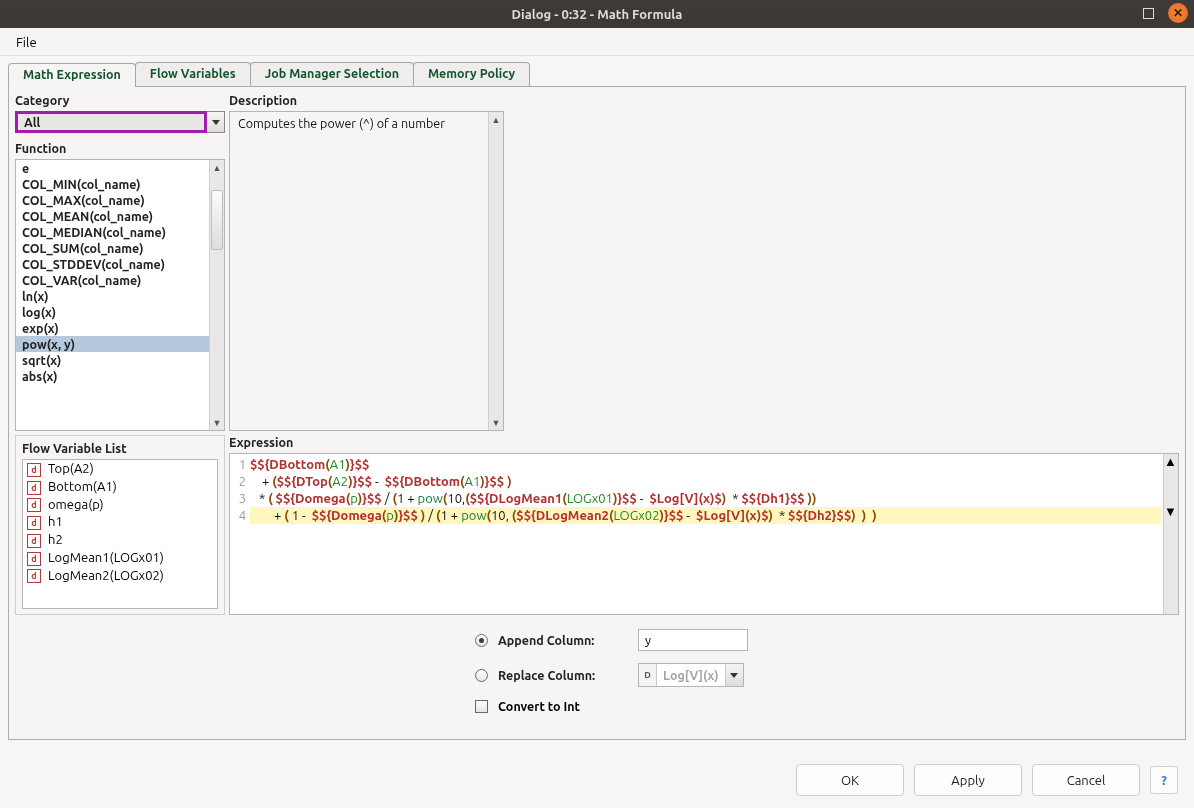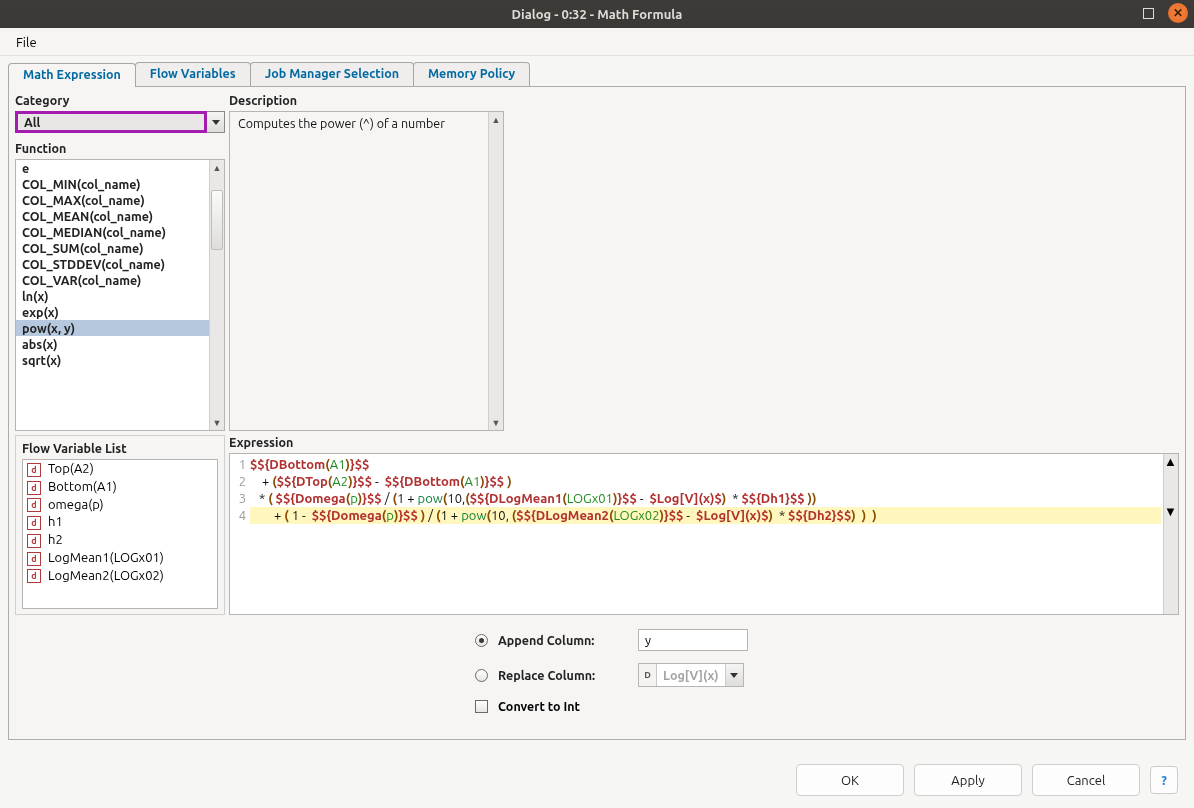--- a/index.html
+++ b/index.html
@@ -15,21 +15,21 @@
 
 
 .menubar { height: 28px; background: #f6f5f4; display: flex; align-items: center; padding: 0 10px; border-bottom: 1px solid #e2e1e0; }
 .menubar .menu { padding: 4px 6px; }
 
 
 .app { padding: 6px 8px 8px 8px; }
 
 
 .tabstrip { display: flex; height: 24px; position: relative; z-index: 2; }
-.tab { padding: 3px 14px; background: #efeeed; border: 1px solid #a7a6a5; border-bottom: none; margin-right: -1px; border-top-left-radius: 4px; border-top-right-radius: 4px; font-weight: 700; color: #0369a1; font-size: 12.5px; cursor: pointer; }
+.tab { padding: 3px 14px; background: #efeeed; border: 1px solid #a7a6a5; border-bottom: none; margin-right: -1px; border-top-left-radius: 4px; border-top-right-radius: 4px; font-weight: 700; color: #14532d; font-size: 12.5px; cursor: pointer; }
 .tab.active { background: #f6f5f4; position: relative; top: 1px; }
 
 
 .panel { border: 1px solid #aeadac; background: #f6f5f4; height: 654px; padding: 6px 6px 6px 6px; position: relative; }
 
 
 .upper { display: grid; grid-template-columns: 210px 275px 1fr; column-gap: 4px; height: 338px; }
 
 .boxlabel { font-weight: 700; font-size: 12.5px; color: #222; margin-bottom: 4px; }
 
@@ -153,24 +153,25 @@
           <div class="scrollarea" id="funclist">
               <div class="funcitem">e</div>
               <div class="funcitem">COL_MIN(col_name)</div>
               <div class="funcitem">COL_MAX(col_name)</div>
               <div class="funcitem">COL_MEAN(col_name)</div>
               <div class="funcitem">COL_MEDIAN(col_name)</div>
               <div class="funcitem">COL_SUM(col_name)</div>
               <div class="funcitem">COL_STDDEV(col_name)</div>
               <div class="funcitem">COL_VAR(col_name)</div>
               <div class="funcitem">ln(x)</div>
+              <div class="funcitem">log(x)</div>
               <div class="funcitem">exp(x)</div>
               <div class="funcitem selected">pow(x, y)</div>
+              <div class="funcitem">sqrt(x)</div>
               <div class="funcitem">abs(x)</div>
-              <div class="funcitem">sqrt(x)</div>
             </div>
           <div class="vscroll">
             <div class="varr">▲</div>
             <div class="vtrack">
               <div class="vthumb" style="top:15px;height:60px"></div>
             </div>
             <div class="varr">▼</div>
           </div>
         </div>
       </div>

